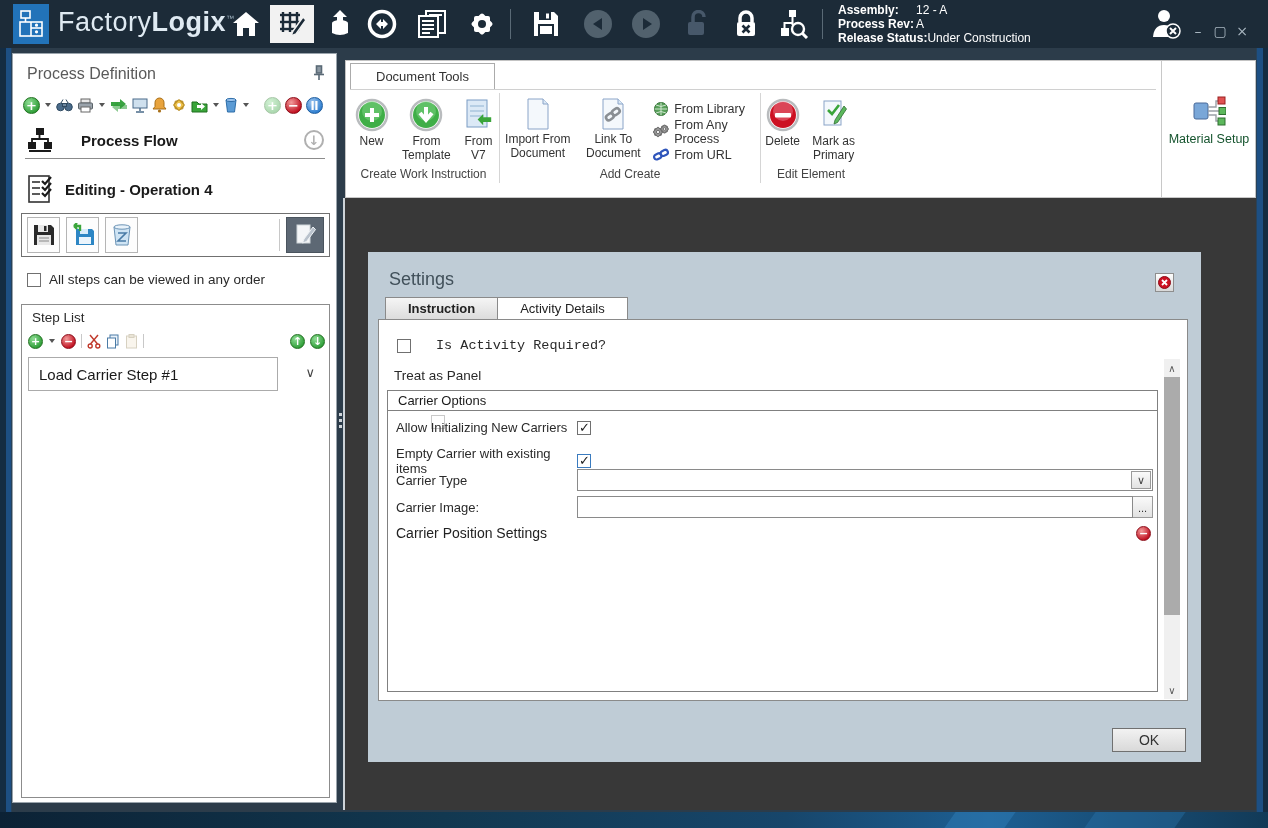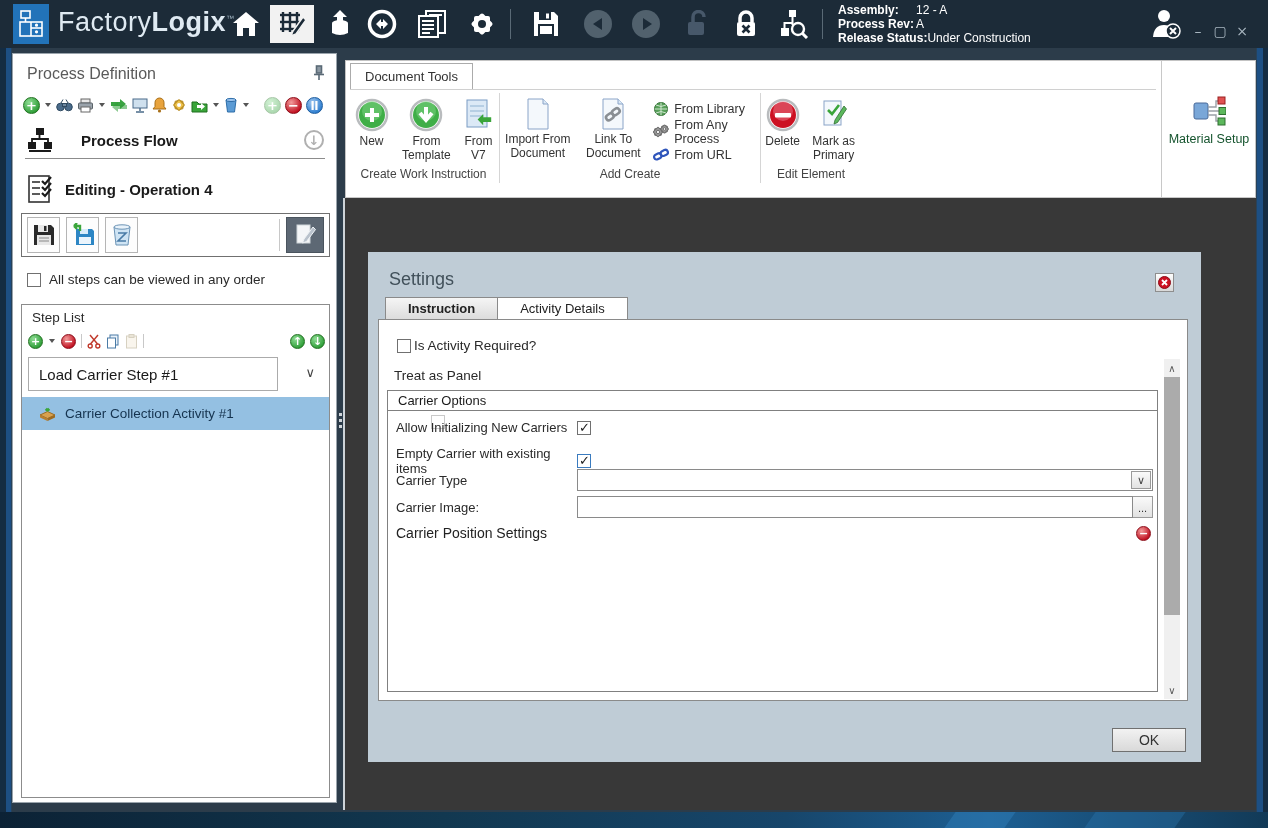--- a/index.html
+++ b/index.html
@@ -69,21 +69,21 @@
   .sl-toolbar { position:absolute; left:6px; top:26px; width:297px; height:20px; display:flex; align-items:center; gap:5px; }
   .sl-toolbar .vsep { width:1px; height:14px; background:#c8c8c8; }
   .sl-spacer { flex:1; }
   .step-input { position:absolute; left:6px; top:52px; width:250px; height:34px; border:1px solid #ababab; background:#fff; font-size:15px; color:#1a1a1a; padding:0 10px; font-family:"Liberation Sans", sans-serif; }
   .step-chevron { position:absolute; right:14px; top:60px; color:#444; font-size:13px; font-family:"DejaVu Sans", sans-serif; }
   .activity-row { position:absolute; left:0px; top:92px; width:307px; height:33px; background:#94c0e2; display:flex; align-items:center; gap:9px; padding-left:17px; cursor:pointer; }
   .activity-row .lbl { font-size:13.5px; color:#15334f; }
 
   
   #ribbon { position:absolute; left:333px; top:12px; width:911px; height:138px; background:#fff; border:1px solid #c3c3c3; }
-  .rtab { position:absolute; left:4px; top:2px; height:26px; padding:0 14px; border:1px solid #ababab; border-bottom:none; background:#fff; font-size:13px; color:#333; display:flex; align-items:center; }
+  .rtab { position:absolute; left:4px; top:2px; height:26px; padding:0 25px; border:1px solid #ababab; border-bottom:none; background:#fff; font-size:13px; color:#333; display:flex; align-items:center; }
   .rline { position:absolute; left:4px; top:28px; width:806px; height:1px; background:#d0d0d0; }
   .rgroups { position:absolute; left:4px; top:30px; height:94px; display:flex; align-items:stretch; }
   .rgroup { position:relative; display:flex; flex-direction:column; }
   .rbuttons { flex:1; display:flex; align-items:flex-start; padding-top:4px; }
   .rgl { height:18px; text-align:center; font-size:12px; color:#444; }
   .rsep { width:1px; background:#d5d5d5; margin:2px 2px; }
   .bigbtn { display:flex; flex-direction:column; align-items:center; padding-top:3px; cursor:pointer; }
   .bigbtn .cap { font-size:12px; color:#333; text-align:center; line-height:1.15; margin-top:3px; }
   .linkcol { display:flex; flex-direction:column; justify-content:flex-start; gap:4px; padding-top:4px; }
   .linkbtn { display:flex; align-items:center; gap:5px; font-size:12.5px; color:#333; cursor:pointer; height:19px; }
@@ -100,21 +100,21 @@
 
   
   #dialog { position:absolute; left:23px; top:54px; width:833px; height:510px; background:#bfccd6; }
   .dlg-title { position:absolute; left:21px; top:17px; font-size:18px; color:#41505a; }
   .dlg-close { position:absolute; left:787px; top:21px; width:19px; height:19px; border:1px solid #8e8e8e; background:linear-gradient(#fdfdfd,#d8d8d8); display:flex; align-items:center; justify-content:center; cursor:pointer; }
   .dlg-tabs { position:absolute; left:17px; top:45px; display:flex; }
   .dtab { height:23px; padding:0 22px; font-size:13px; display:flex; align-items:center; border:1px solid #8a8a8a; cursor:pointer; }
   .dtab.inactive { background:linear-gradient(#f5f5f5,#dcdcdc); font-weight:700; color:#222; border-right:none; }
   .dtab.active { background:#fff; color:#222; border-bottom:1px solid #fff; }
   .dlg-page { position:absolute; left:10px; top:67px; width:810px; height:382px; background:#fff; border:1px solid #8a8a8a; }
-  .row-iar { position:absolute; left:18px; top:18px; display:flex; align-items:center; gap:3px; }
+  .row-iar { position:absolute; left:18px; top:18px; display:flex; align-items:center; gap:25px;font-family:Liberation Mono, monospace; }
   .row-iar .lbl, .row-tap .lbl { font-size:13.5px; color:#2a2a2a; }
   .row-tap { position:absolute; left:15px; top:48px; display:flex; align-items:center; gap:32px;flex-direction:column; }
   .groupbox { position:absolute; left:8px; top:70px; width:771px; height:302px; border:1px solid #808080; }
   .gb-head { height:20px; border-bottom:1px solid #808080; display:flex; align-items:center; padding-left:10px; font-size:13px; color:#1a1a1a; }
   .frow { position:absolute; left:8px; display:flex; align-items:center; }
   .frow .flbl { font-size:13px; color:#2a2a2a; width:181px; }
   .frow .flbl.big { font-size:14px; color:#222; }
   .combo { position:relative; width:576px; height:22px; border:1px solid #8a8a8a; background:#fff; }
   .combo .dd { position:absolute; right:1px; top:1px; width:20px; height:18px; border:1px solid #9a9a9a; background:linear-gradient(#fafafa,#e2e2e2); display:flex; align-items:center; justify-content:center; font-size:11px; color:#444; cursor:pointer; font-family:"DejaVu Sans", sans-serif; }
   .txtwrap { display:flex; width:576px; }
@@ -469,31 +469,20 @@
                 <rect x="4" y="0.5" width="5" height="3" fill="#cfc4a6" stroke="#a89a78"></rect>
               </svg>
             </div>
           <div class="vsep"></div>
           <div class="sl-spacer"></div>
           <div class="cbtn cgreen sm" style="font-family:'DejaVu Sans',sans-serif">↑</div>
           <div class="cbtn cgreen sm" style="font-family:'DejaVu Sans',sans-serif">↓</div>
         </div>
         <input class="step-input" value="Load Carrier Step #1" style="">
         <div class="step-chevron">∨</div>
-        <div class="activity-row">
-          <span>
-              <svg width="17" height="15" viewBox="0 0 17 15">
-                <path d="M1 9 L8.5 5.5 L16 9 L8.5 12.5 Z" fill="#d8a14f" stroke="#9a6b22"></path>
-                <path d="M1 9 v2.5 L8.5 15 v-2.5 Z" fill="#b97f2e"></path>
-                <path d="M16 9 v2.5 L8.5 15 v-2.5 Z" fill="#a06a1e"></path>
-                <path d="M8.5 5.5 v-3 m0 0 l-2 2 m2 -2 l2 2" stroke="#3aa53a" stroke-width="1.8" fill="none"></path>
-              </svg>
-            </span>
-          <span class="lbl">Carrier Collection Activity #1</span>
-        </div>
       </div>
     </aside>
 
     <section id="ribbon">
       <div class="rtab">Document Tools</div>
       <div class="rline"></div>
       <div class="rgroups">
         <div class="rgroup" style="width:147px">
           <div class="rbuttons" style="justify-content:center; gap:6px">
             <div class="bigbtn" style="width:44px">

